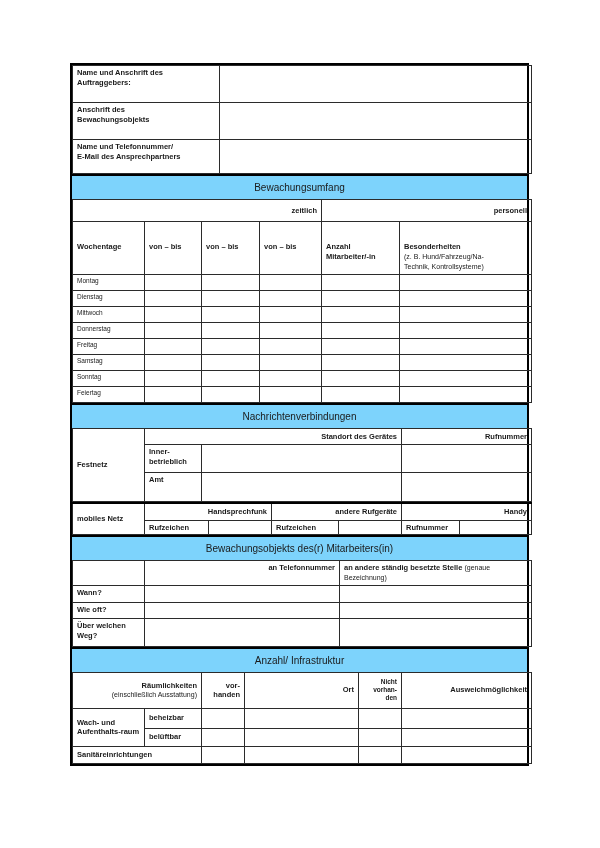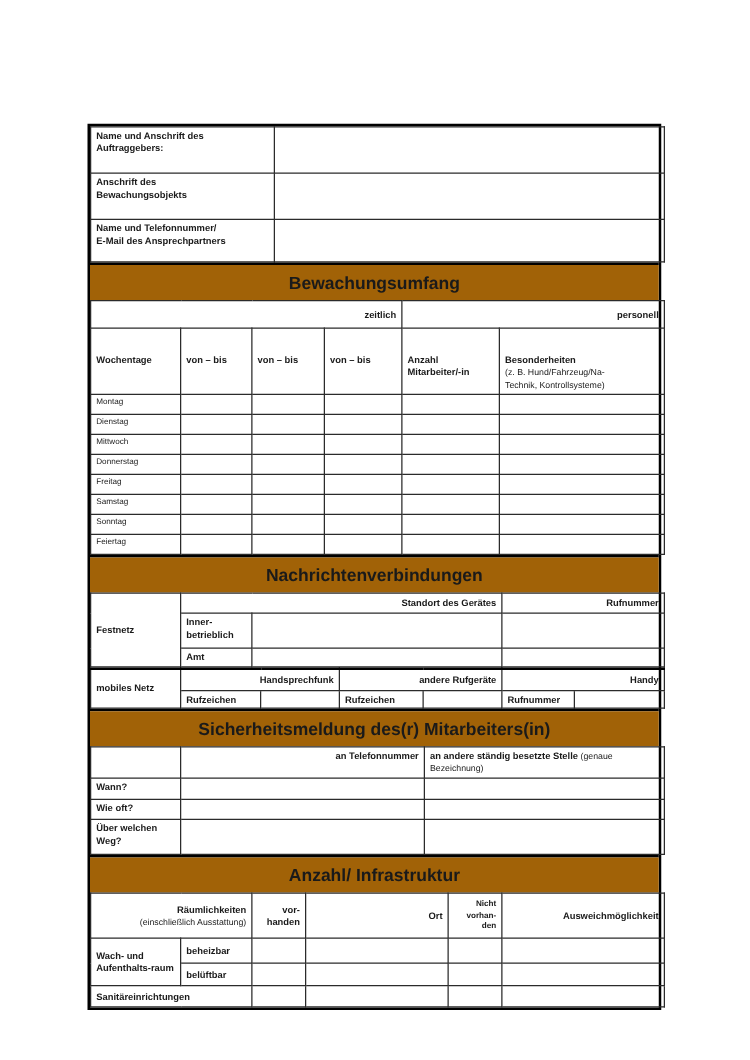--- a/index.html
+++ b/index.html
@@ -4,42 +4,42 @@
 <style>
   html,body{margin:0;padding:0;}
   body{
     width:600px;height:848px;background:#ffffff;
     font-family:"Liberation Sans", sans-serif;color:#1a1a1a;
     position:relative;overflow:hidden;
   }
   .sheet{position:absolute;inset:0;background:#ffffff;}
   .form-container{
     position:absolute;left:70px;top:63px;width:459px;
-    border:2px solid #000;box-sizing:border-box;background:#fff;margin-top:36px;
+    border:2px solid #000;box-sizing:border-box;background:#fff;
   }
   table{border-collapse:collapse;width:100%;table-layout:fixed;}
   td{
     border:1px solid #2b2b2b;padding:2px 4px;vertical-align:top;
     font-size:7.5px;line-height:1.3;overflow:hidden;word-wrap:break-word;
   }
   .thick-top{border-top:2px solid #000;}
   .section-title{
-    text-align:center;font-weight:bold;font-size:14px;
-    padding:6px 0 6px 0;border-bottom:0;background:#a16207;
+    text-align:center;font-weight:normal;font-size:10px;
+    padding:6px 0 6px 0;border-bottom:0;background:#7dd3fc;
   }
   .pre{white-space:pre-line;}
   .b{font-weight:bold;}
   .ctr{text-align:right;}
   .mid{vertical-align:middle;}
   .small{font-size:6.5px;}
   .sub{font-weight:normal;font-size:7px;}
   .day{font-size:6.5px;font-weight:normal;padding:2px 4px 1px 4px;}
   
   .r37{height:37px}.r34{height:34px}.r24{height:24px}.r22{height:22px}
-  .r53{height:53px}.r16{height:16px}.r28{height:28px}.r29{height:15px}
+  .r53{height:53px}.r16{height:16px}.r28{height:28px}.r29{height:29px}
   .r17{height:17px}.r14{height:14px}.r20{height:20px}
   .r18{height:18px}.r36{height:36px}
   .pad-top{padding-top:20px;}
 </style>
 </head>
 <body>
 
 <div class="sheet">
   <div class="form-container">
 
@@ -215,21 +215,21 @@
           <td class="b mid">Rufzeichen</td>
           <td></td>
           <td class="b mid">Rufnummer</td>
           <td></td>
         </tr>
       </tbody>
         </table>
     </div>
 
     <div class="thick-top">
-      <div class="section-title">Sicherheitsmeldung des(r) Mitarbeiters(in)</div>
+      <div class="section-title">Bewachungsobjekts des(r) Mitarbeiters(in)</div>
       <table>
         <colgroup>
             <col style="width:72px">
             <col style="width:195px">
             <col style="width:192px">
           </colgroup>
         <tbody>
             <tr class="r24">
           <td></td>
           <td class="b ctr">an Telefonnummer</td>

